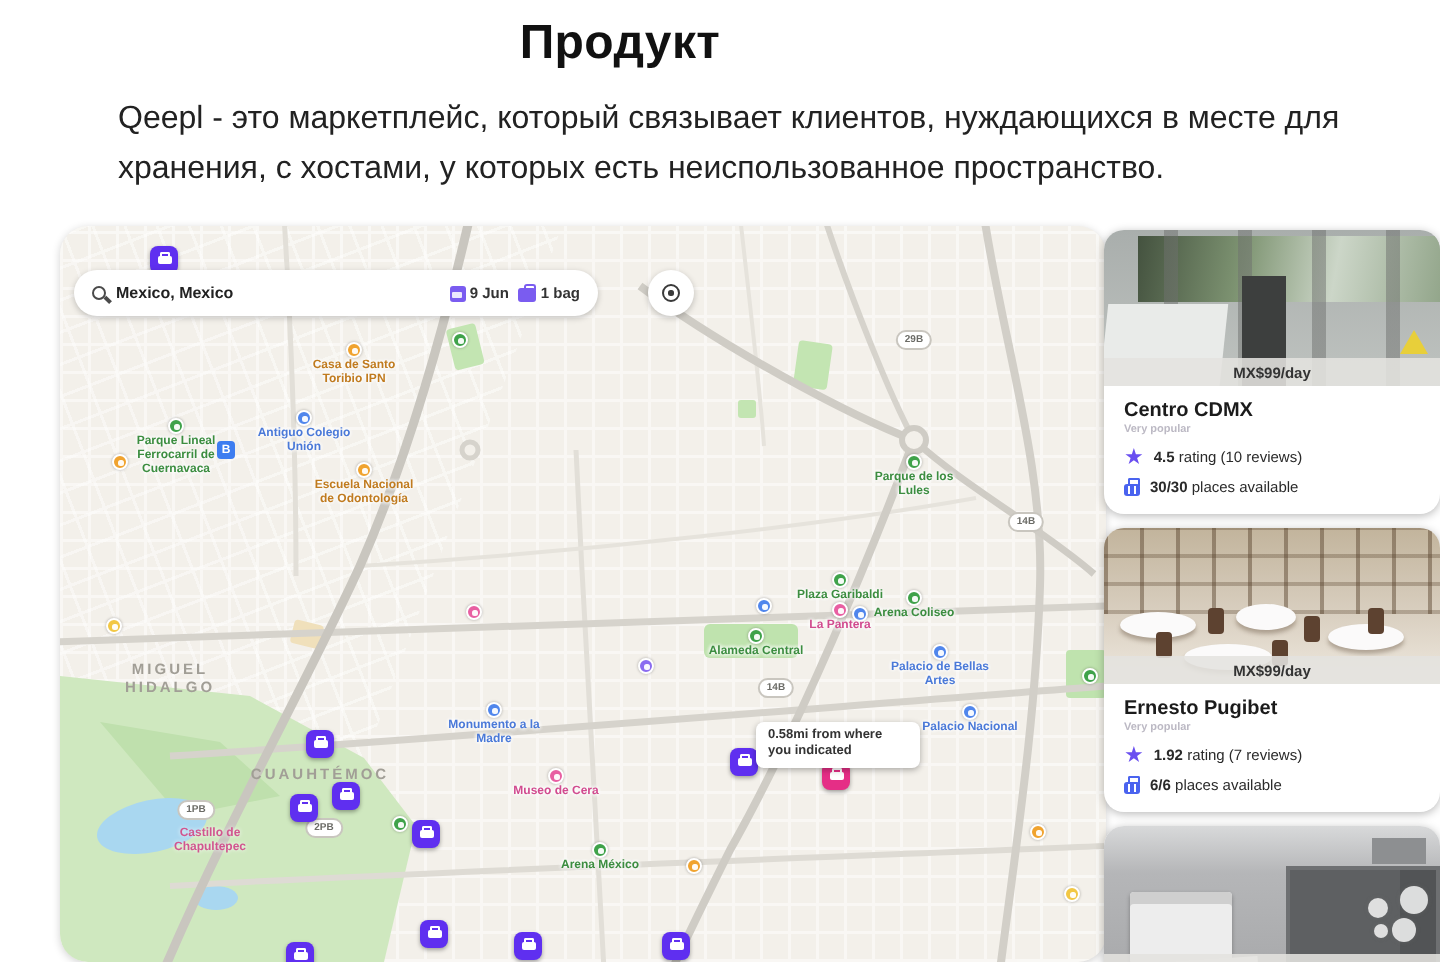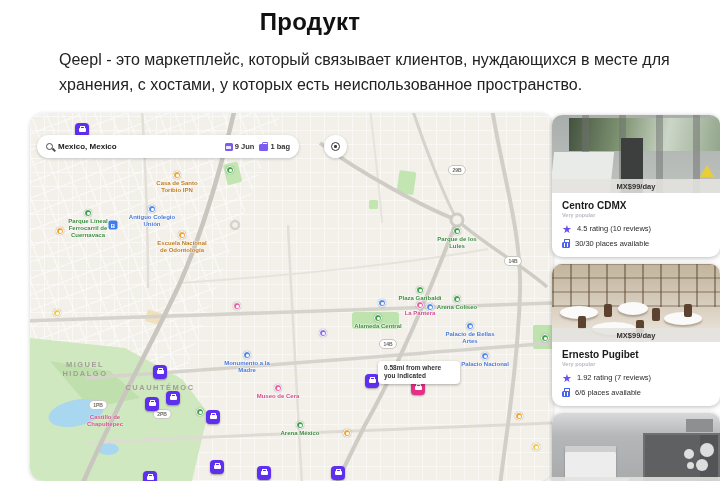--- a/index.html
+++ b/index.html
@@ -89,21 +89,21 @@
   .card { width:168px; background:#fff; border-radius:10px; overflow:hidden;
     box-shadow:0 1px 5px rgba(0,0,0,.28); flex:none; }
   .photo { position:relative; height:78px; overflow:hidden; }
   .price-badge { position:absolute; left:0; right:0; bottom:0; height:14px;
     background:rgba(228,227,223,.88); display:flex; align-items:center; justify-content:center;
     font-size:7.5px; font-weight:700; color:#333; z-index:5;}
   .info { padding:7px 10px 9px; }
   .card-title { font-size:10px; font-weight:800; color:#1b1b1b; }
   .card-tag { font-size:5.5px; color:#bcb9c4; margin-top:1px; font-weight:600;}
   .row { display:flex; align-items:center; gap:5px; margin-top:6px; font-size:7.5px; color:#2a2a2a; }
-  .row b { font-weight:400; }
+  .row b { font-weight:700; }
   .star { color:#6a4ff0; font-size:11px; line-height:8px; flex:none;}
   .lugg { width:8px; height:6px; border-radius:1.5px; background:#4a63ef; position:relative; flex:none; margin-top:2px;}
   .lugg::before { content:""; position:absolute; top:-2.2px; left:2px; width:3.5px; height:2.2px;
     border:1px solid #4a63ef; border-bottom:none; border-radius:1px 1px 0 0;}
   .lugg::after { content:""; position:absolute; left:2px; top:1px; width:1px; height:4px;
     background:#fff; box-shadow:3px 0 0 #fff;}
 
   
   .ph-building { background:linear-gradient(#a9aeac,#bfc3c0); }
   .ph-building .glass { position:absolute; left:10%; top:4%; width:90%; height:42%;
@@ -272,21 +272,21 @@
         <div class="poi" style="left: 489px; top: 303px; background: rgb(240, 163, 47);"></div>
         <div class="poi" style="left: 317px; top: 320px; background: rgb(240, 163, 47);"></div>
         <div class="poi" style="left: 506px; top: 334px; background: rgb(242, 199, 68);"></div>
         <div class="poi" style="left: 27px; top: 200px; background: rgb(242, 199, 68);"></div>
         <div class="metro" style="left: 83px; top: 112px;">B</div>
         <div class="shield" style="left: 427px; top: 57px;">29B</div>
         <div class="shield" style="left: 483px; top: 148px;">14B</div>
         <div class="shield" style="left: 358px; top: 231px;">14B</div>
         <div class="shield" style="left: 68px; top: 292px;">1PB</div>
         <div class="shield" style="left: 132px; top: 301px;">2PB</div>
-        <div class="area-label" style="left: 55px; top: 256px;">MIGUEL
+        <div class="area-label" style="left: 55px; top: 226px;">MIGUEL
 HIDALGO</div>
         <div class="area-label" style="left: 130px; top: 274px;">CUAUHTÉMOC</div>
         <div class="park-label" style="left: 75px; top: 308px;">Castillo de Chapultepec</div>
       </div>
 
     <div class="search-pill">
       <span class="mag"></span>
       <span class="search-loc">Mexico, Mexico</span>
       <span class="chip">
         <span class="cal-icon"></span>

